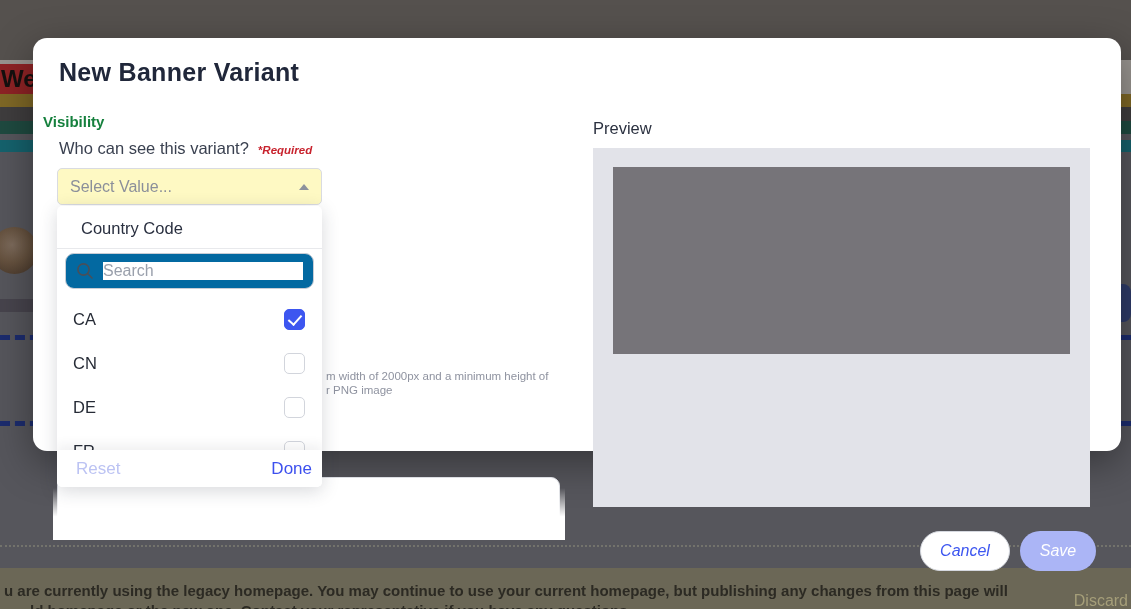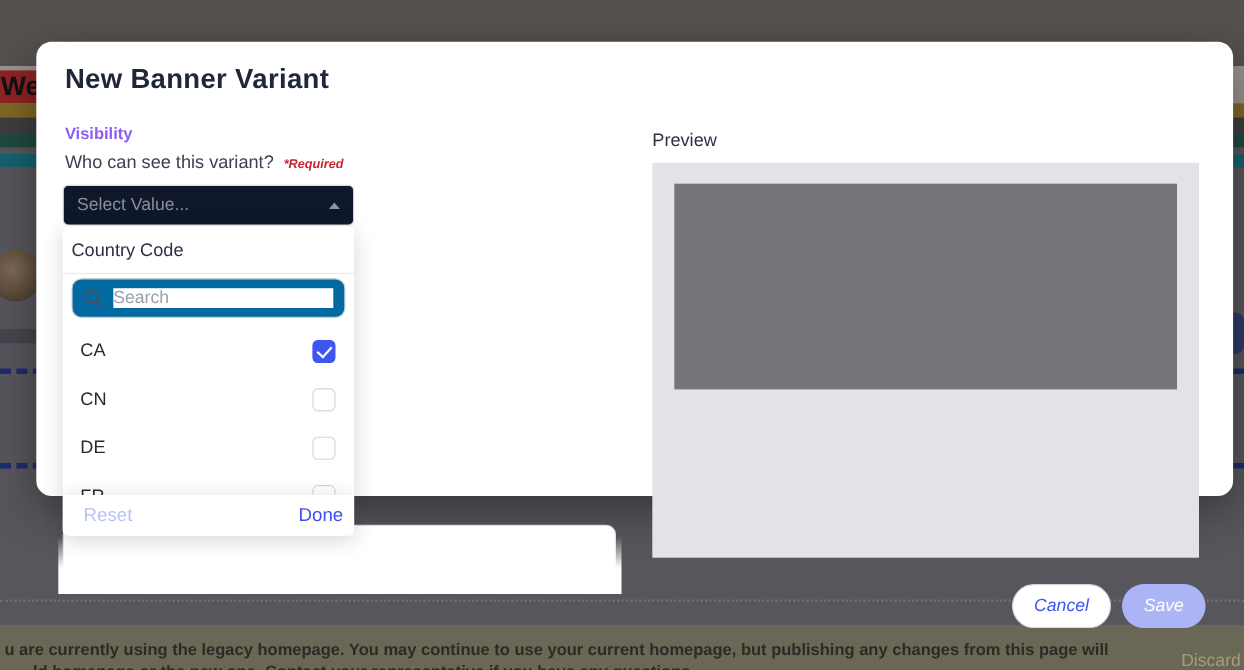--- a/index.html
+++ b/index.html
@@ -25,45 +25,45 @@
   .bg-bluebtn  { left:1113px; top:284px; width:18px; height:38px; border-radius:8px; background:#2e3b69; }
   .bg-banner   { left:0; top:568px; width:1131px; height:41px; background:#6b6756; overflow:hidden; }
   .bg-banner-l1{ position:absolute; left:4px; top:14px; font-size:15px; font-weight:bold; color:#2c2a23; white-space:nowrap; }
   .bg-banner-l2{ position:absolute; left:30px; top:34px; font-size:15px; font-weight:bold; color:#2c2a23; white-space:nowrap; }
   .bg-discard  { position:absolute; right:3px; top:24px; font-size:16px; color:#a59e79; }
 
   
   .modal { position:absolute; left:33px; top:38px; width:1088px; height:413px; background:#fff;
            border-radius:14px; box-shadow:0 12px 40px rgba(0,0,0,.38); z-index:10; }
   .m-title { position:absolute; left:26px; top:20px; font-size:25px; font-weight:bold; color:#20273a; letter-spacing:.3px; }
-  .m-vis-label { position:absolute; left:26px; top:75px; font-size:15px; font-weight:bold; color:#8b5cf6; }
+  .m-vis-label { position:absolute; left:10px; top:75px; font-size:15px; font-weight:bold; color:#15803d; }
   .m-question-row { position:absolute; left:26px; top:101px; }
   .m-question { font-size:16.5px; color:#3a4150; }
   .m-required { font-size:11.5px; font-style:italic; font-weight:bold; color:#c8232e; margin-left:9px; }
 
   .select-trigger { position:absolute; left:24px; top:130px; width:265px; height:37px;
-                    border:1px solid #d9dbe1; border-radius:5px; background:#0f172a; cursor:pointer;
+                    border:1px solid #d9dbe1; border-radius:5px; background:#fef9c3; cursor:pointer;
                     display:flex; align-items:center; justify-content:space-between; padding:0 12px; }
   .select-text { font-size:16px; color:#8b8f9a; }
   .caret-up { width:0; height:0; border-left:5px solid transparent; border-right:5px solid transparent;
               border-bottom:6px solid #8d929c; }
 
   
   .helper-frag { position:absolute; left:293px; top:332px; font-size:11.5px; line-height:13.5px; color:#8f93a0; z-index:12; }
 
   
   .hidden-input { position:absolute; left:24px; top:439px; width:503px; height:60px;
                   border:1px solid #dcdee3; border-radius:9px; background:#fff; z-index:20; }
   .input-fade { position:absolute; left:20px; top:450px; width:512px; height:52px; z-index:25;
                 background:linear-gradient(180deg, rgba(255,255,255,0) 0%, #ffffff 55%); }
 
   
   .dropdown { position:absolute; left:24px; top:168px; width:265px; height:281px; background:#fff;
               border-radius:5px; box-shadow:0 4px 18px rgba(40,44,63,.18); z-index:30; overflow:hidden; }
-  .dd-header { padding:13px 8px 10px 8px; font-size:16.5px; color:#2a3040; border-bottom:1px solid #e8e9ec; }
+  .dd-header { padding:13px 8px 10px 24px; font-size:16.5px; color:#2a3040; border-bottom:1px solid #e8e9ec; }
   .dd-search { position:absolute; left:8px; top:47px; width:249px; height:36px; border:1px solid #c9cdd5;
                border-radius:9px; display:flex; align-items:center; padding:0 10px; background:#0369a1; }
   .dd-search svg { flex:0 0 auto; }
   .dd-search input { border:none; outline:none; font-size:16px; color:#2a3040; width:100%; margin-left:9px;
                      font-family:"Liberation Sans", sans-serif; }
   .dd-search input::placeholder { color:#9aa0ac; }
   .dd-options { position:absolute; left:0; top:91px; width:100%; }
   .dd-row { height:44px; display:flex; align-items:center; justify-content:space-between;
             padding:0 17px 0 16px; cursor:pointer; }
   .dd-row-label { font-size:16.5px; color:#262b36; }
@@ -119,20 +119,24 @@
 
   <div class="m-question-row">
     <span class="m-question">Who can see this variant?</span><span class="m-required">*Required</span>
   </div>
 
   <div class="select-trigger">
     <span class="select-text">Select Value...</span>
     <span class="caret-up"></span>
   </div>
 
+  <div class="helper-frag">
+    <div>m width of 2000px and a minimum height of</div>
+    <div>r PNG image</div>
+  </div>
 
   <div class="hidden-input"></div>
   <div class="input-fade"></div>
 
   <div class="dropdown">
     <div class="dd-header">Country Code</div>
 
     <div class="dd-search">
       <svg width="18" height="18" viewBox="0 0 18 18">
         <circle cx="7.5" cy="7.5" r="5.6" fill="none" stroke="#4a4f58" stroke-width="1.6"></circle>

